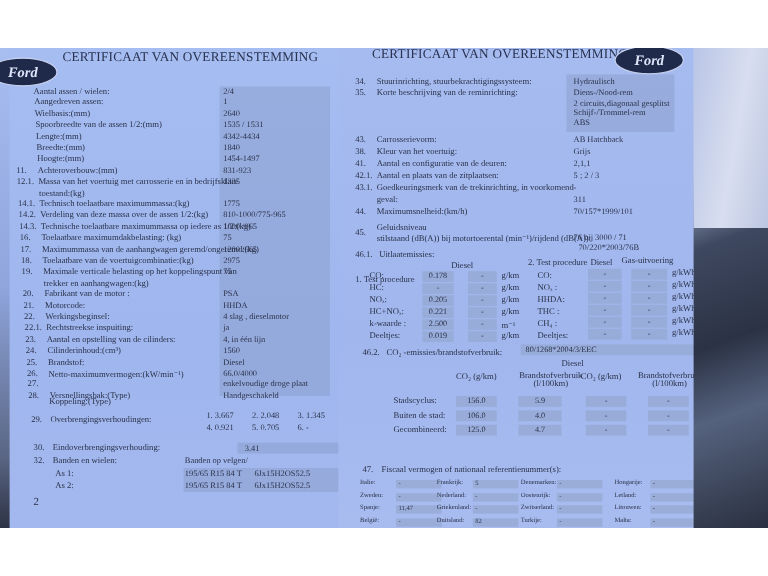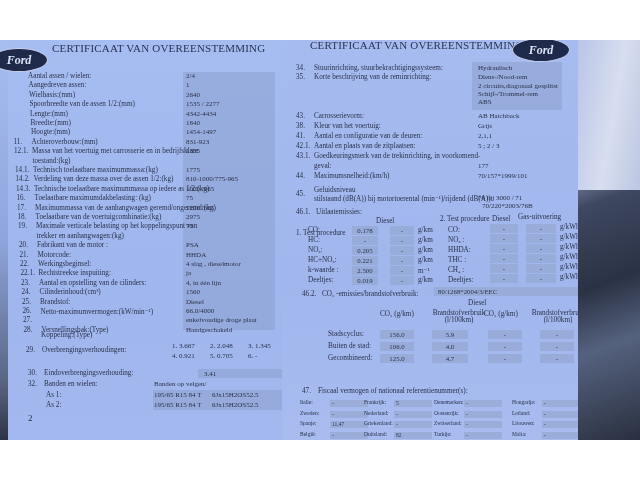--- a/index.html
+++ b/index.html
@@ -68,21 +68,21 @@
         <div class="lbl" style="left:20px;top:32px;">Aantal assen / wielen:</div>
         <div class="val" style="left:178px;top:32px;">2/4</div>
         <div class="lbl" style="left:2.5px;top:41.4px;"></div>
         <div class="lbl" style="left:20.5px;top:41.4px;">Aangedreven assen:</div>
         <div class="val" style="left:178px;top:41.4px;">1</div>
         <div class="lbl" style="left:3px;top:50.8px;"></div>
         <div class="lbl" style="left:21px;top:50.8px;">Wielbasis:(mm)</div>
         <div class="val" style="left:178px;top:50.8px;">2640</div>
         <div class="lbl" style="left:3.5px;top:60.2px;"></div>
         <div class="lbl" style="left:21.5px;top:60.2px;">Spoorbreedte van de assen 1/2:(mm)</div>
-        <div class="val" style="left:178px;top:60.2px;">1535     / 2277</div>
+        <div class="val" style="left:178px;top:60.2px;">1535     / 1531</div>
         <div class="lbl" style="left:4px;top:69.6px;"></div>
         <div class="lbl" style="left:22px;top:69.6px;">Lengte:(mm)</div>
         <div class="val" style="left:178px;top:69.6px;">4342-4434</div>
         <div class="lbl" style="left:4.5px;top:79px;"></div>
         <div class="lbl" style="left:22.5px;top:79px;">Breedte:(mm)</div>
         <div class="val" style="left:178px;top:79px;">1840</div>
         <div class="lbl" style="left:5px;top:88.4px;"></div>
         <div class="lbl" style="left:23px;top:88.4px;">Hoogte:(mm)</div>
         <div class="val" style="left:178px;top:88.4px;">1454-1497</div>
         <div class="lbl" style="left:5.5px;top:97.8px;">11.</div>
@@ -211,21 +211,21 @@
         <div class="lbl" style="left:32px;top:92px;">Aantal en configuratie van de deuren:</div>
         <div class="val" style="left:196px;top:92px;">2,1,1</div>
         <div class="lbl" style="left:14px;top:102px;">42.1.</div>
         <div class="lbl" style="left:32px;top:102px;">Aantal en plaats van de zitplaatsen:</div>
         <div class="val" style="left:196px;top:102px;">5 ; 2 / 3</div>
         <div class="lbl" style="left:14px;top:112px;">43.1.</div>
         <div class="lbl" style="left:32px;top:112px;">Goedkeuringsmerk van de trekinrichting, in voorkomend</div>
         <div class="val" style="left:196px;top:112px;">-</div>
         <div class="lbl" style="left:14px;top:122px;"></div>
         <div class="lbl" style="left:32px;top:122px;">geval:</div>
-        <div class="val" style="left:196px;top:122px;">177</div>
+        <div class="val" style="left:196px;top:122px;">311</div>
         <div class="lbl" style="left:14px;top:132px;">44.</div>
         <div class="lbl" style="left:32px;top:132px;">Maximumsnelheid:(km/h)</div>
         <div class="val" style="left:196px;top:132px;">70/157*1999/101</div>
       </div>
 
     <div class="lbl" style="left:14px;top:150px;">45.</div>
     <div class="lbl" style="left:32px;top:146px;">Geluidsniveau</div>
     <div class="lbl" style="left:32px;top:154px;">stilstaand (dB(A)) bij motortoerental (min⁻¹)/rijdend (dB(A)):</div>
     <div class="val" style="left:196px;top:154px;">76 bij 3000 / 71</div>
     <div class="val" style="left:200px;top:162px;">70/220*2003/76B</div>

